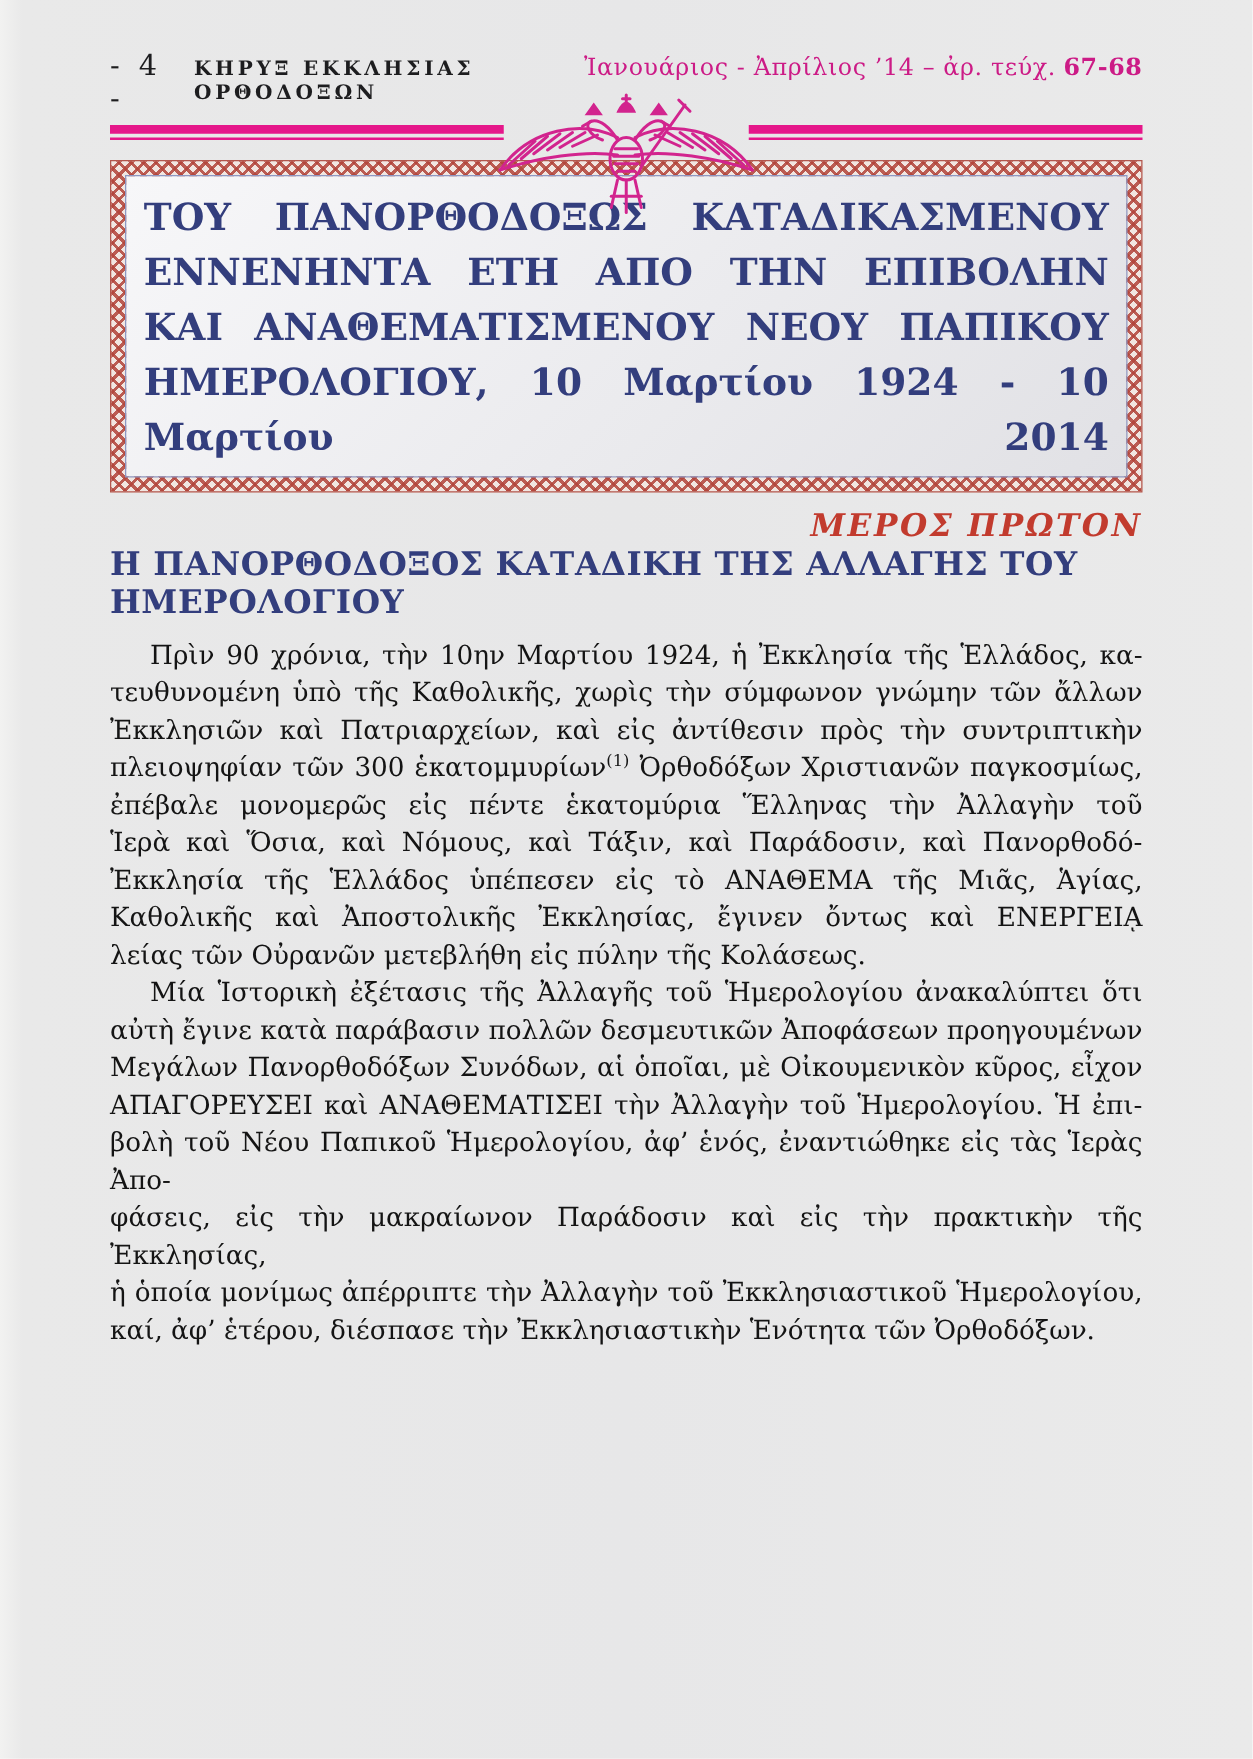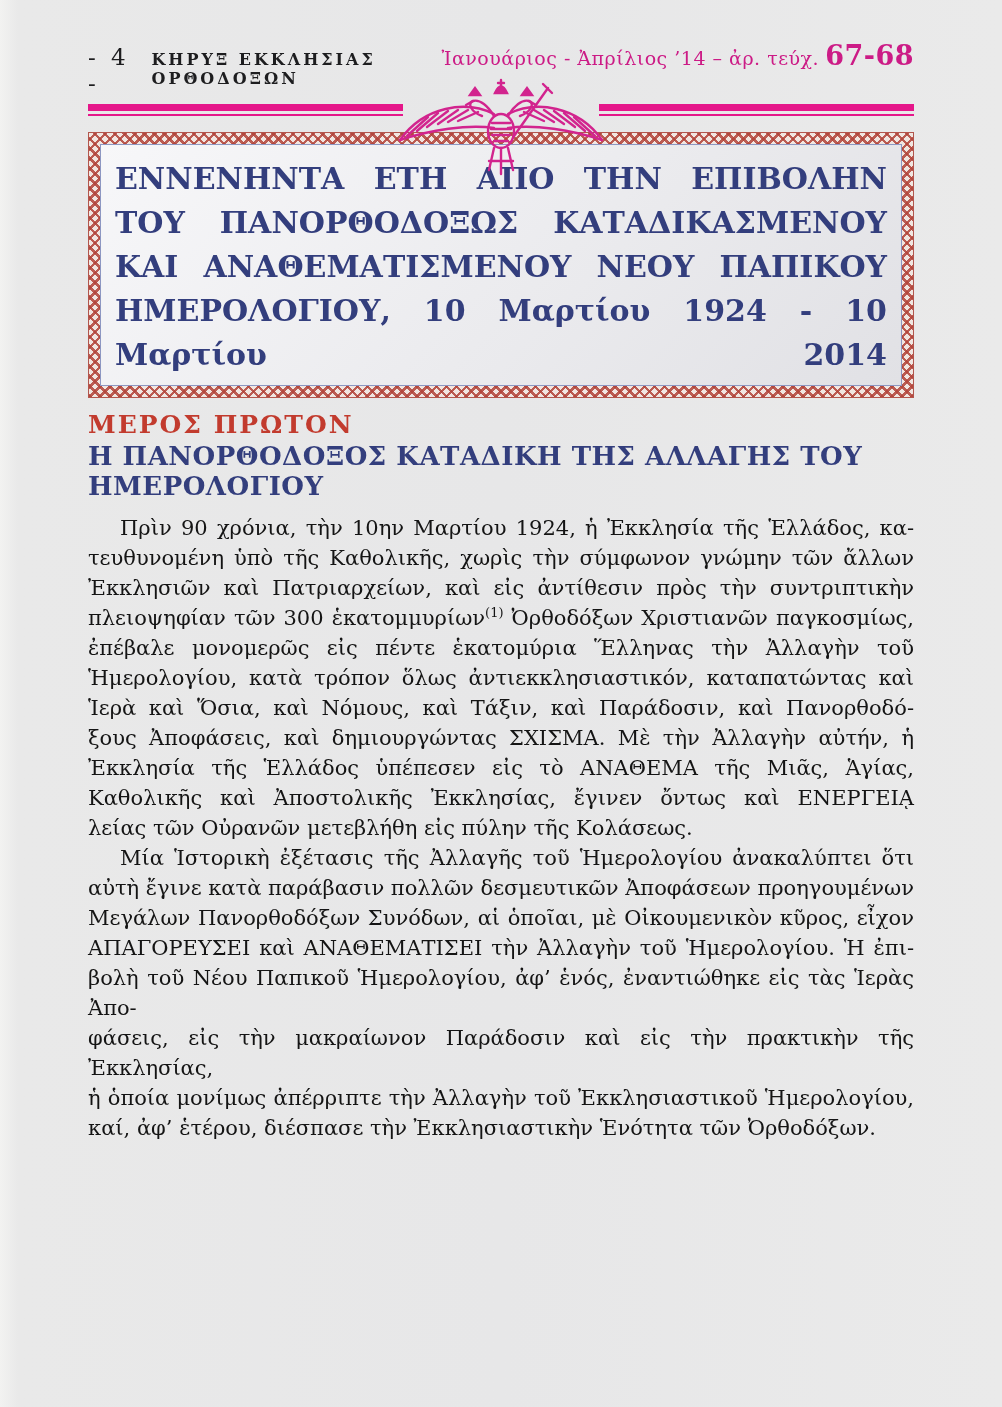--- a/index.html
+++ b/index.html
@@ -10,21 +10,21 @@
   }
   .content{padding:40px 88px 0 88px;}
 
   
   .hdr{position:relative;}
   .hdr-row{display:flex;justify-content:space-between;align-items:baseline;}
   .pageno{font-size:23px;color:#1d1d1f;letter-spacing:4px;}
   .masthead{font-size:16px;color:#1d1d1f;letter-spacing:3px;font-weight:600;margin-left:14px;}
   .hdr-left{display:flex;align-items:baseline;}
   .hdr-right{color:#cc1b86;font-size:19px;letter-spacing:.5px;white-space:nowrap;}
-  .hdr-right .issue-no{font-weight:bold;font-size:27px;margin-left:6px;}
+  .hdr-right .issue-no{font-weight:bold;font-size:19px;margin-left:6px;}
   .rules{position:relative;height:14px;margin-top:8px;}
   .rule-seg{position:absolute;top:0;height:14px;}
   .rule-seg.left{left:0;width:calc(50% - 98px);}
   .rule-seg.right{right:0;width:calc(50% - 98px);}
   .rule-thick{height:7px;background:#e5178a;}
   .rule-thin{height:2px;background:#e5178a;margin-top:3px;}
   .eagle{position:absolute;left:50%;transform:translateX(-50%);top:-28px;z-index:2;}
 
   
   .titlebox-outer{
@@ -40,21 +40,21 @@
     border:1px solid #8d97c2;
     background:linear-gradient(135deg,#f7f7f9 0%,#ebebee 55%,#e1e1e5 100%);
     padding:12px 14px 8px 14px;
   }
   .title-line{
     color:#333e7d;font-weight:bold;font-size:30px;line-height:44px;
     text-align:justify;text-align-last:justify;white-space:normal;
   }
 
   
-  .kicker{margin-top:12px;text-align:left;color:#c23b2e;font-weight:bold;font-size:25px;letter-spacing:2px;}
+  .kicker{margin-top:12px;text-align:right;color:#c23b2e;font-weight:bold;font-size:25px;letter-spacing:2px;font-style:italic;}
   .sec-head{margin-top:2px;text-align:left;color:#333e7d;font-weight:bold;font-size:26px;letter-spacing:.5px;}
 
   
   .body-text{margin-top:12px;color:#141414;font-size:21px;line-height:30px;}
   .bline{text-align:justify;text-align-last:justify;}
   .bline.lastline{text-align-last:left;}
   .bline.firstline{text-indent:32px;}
   .b{font-weight:normal;}
   sup{font-size:62%;line-height:0;}
 </style>
@@ -123,40 +123,38 @@
               <path d="M156 12 L122 60"></path>
                 <path d="M151 8 l9 9"></path>
             </g>
           </svg>
         </div>
       </div>
     </div>
 
     <div class="titlebox-outer">
       <div class="titlebox-inner">
+        <div class="title-line">ΤΟΥ ΠΑΝΟΡΘΟΔΟΞΩΣ ΚΑΤΑΔΙΚΑΣΜΕΝΟΥ</div>
         <div class="title-line">ΕΝΝΕΝΗΝΤΑ ΕΤΗ ΑΠΟ ΤΗΝ ΕΠΙΒΟΛΗΝ</div>
-        <div class="title-line">ΤΟΥ ΠΑΝΟΡΘΟΔΟΞΩΣ ΚΑΤΑΔΙΚΑΣΜΕΝΟΥ</div>
         <div class="title-line">ΚΑΙ ΑΝΑΘΕΜΑΤΙΣΜΕΝΟΥ ΝΕΟΥ ΠΑΠΙΚΟΥ</div>
         <div class="title-line">ΗΜΕΡΟΛΟΓΙΟΥ, 10 Μαρτίου 1924 - 10 Μαρτίου 2014</div>
       </div>
     </div>
 
     <div class="kicker">ΜΕΡΟΣ ΠΡΩΤΟΝ</div>
     <div class="sec-head">Η ΠΑΝΟΡΘΟΔΟΞΟΣ ΚΑΤΑΔΙΚΗ ΤΗΣ ΑΛΛΑΓΗΣ ΤΟΥ ΗΜΕΡΟΛΟΓΙΟΥ</div>
 
     <div class="body-text" id="body-text">
         <div class="para">
           <div class="bline firstline"><span>Πρὶν </span><span class="b">90</span><span> χρόνια, τὴν </span><span class="b">10ην Μαρτίου 1924, ἡ Ἐκκλησία τῆς Ἑλλάδος,</span><span> κα-</span></div>
           <div class="bline"><span>τευθυνομένη ὑπὸ τῆς Καθολικῆς, χωρὶς τὴν σύμφωνον γνώμην τῶν ἄλλων</span></div>
           <div class="bline"><span>Ἐκκλησιῶν καὶ Πατριαρχείων, καὶ εἰς ἀντίθεσιν πρὸς τὴν συντριπτικὴν</span></div>
           <div class="bline"><span>πλειοψηφίαν τῶν </span><span class="b">300</span><span> ἑκατομμυρίων</span><sup class="b">(1)</sup><span> Ὀρθοδόξων Χριστιανῶν παγκοσμίως,</span></div>
           <div class="bline"><span class="b">ἐπέβαλε μονομερῶς εἰς πέντε ἑκατομύρια Ἕλληνας τὴν Ἀλλαγὴν τοῦ</span></div>
-          <div class="bline"><span class="b">Ἡμερολογίου,</span><span> κατὰ τρόπον ὅλως ἀντιεκκλησιαστικόν, καταπατώντας καὶ</span></div>
           <div class="bline"><span>Ἱερὰ καὶ Ὅσια, καὶ Νόμους, καὶ Τάξιν, καὶ Παράδοσιν, καὶ Πανορθοδό-</span></div>
-          <div class="bline"><span>ξους Ἀποφάσεις, καὶ </span><span class="b">δημιουργώντας ΣΧΙΣΜΑ.</span><span> Μὲ τὴν Ἀλλαγὴν αὐτήν, </span><span class="b">ἡ</span></div>
           <div class="bline"><span class="b">Ἐκκλησία τῆς Ἑλλάδος ὑπέπεσεν εἰς τὸ ΑΝΑΘΕΜΑ τῆς Μιᾶς, Ἁγίας,</span></div>
           <div class="bline"><span class="b">Καθολικῆς καὶ Ἀποστολικῆς Ἐκκλησίας, ἔγινεν ὄντως καὶ ΕΝΕΡΓΕΙᾼ</span></div>
           <div class="bline lastline"><span class="b">λείας τῶν Οὐρανῶν μετεβλήθη εἰς πύλην τῆς Κολάσεως.</span></div>
         </div>
         <div class="para">
           <div class="bline firstline"><span>Μία Ἱστορικὴ ἐξέτασις τῆς Ἀλλαγῆς τοῦ Ἡμερολογίου ἀνακαλύπτει ὅτι</span></div>
           <div class="bline"><span>αὐτὴ ἔγινε κατὰ </span><span class="b">παράβασιν πολλῶν δεσμευτικῶν Ἀποφάσεων προηγουμένων</span></div>
           <div class="bline"><span class="b">Μεγάλων Πανορθοδόξων Συνόδων, αἱ ὁποῖαι, μὲ Οἰκουμενικὸν κῦρος, εἶχον</span></div>
           <div class="bline"><span class="b">ΑΠΑΓΟΡΕΥΣΕΙ καὶ ΑΝΑΘΕΜΑΤΙΣΕΙ τὴν Ἀλλαγὴν τοῦ Ἡμερολογίου. </span><span class="b">Ἡ ἐπι-</span></div>
           <div class="bline"><span class="b">βολὴ τοῦ Νέου Παπικοῦ Ἡμερολογίου,</span><span> ἀφ’ ἑνός, </span><span class="b">ἐναντιώθηκε εἰς τὰς Ἱερὰς Ἀπο-</span></div>

